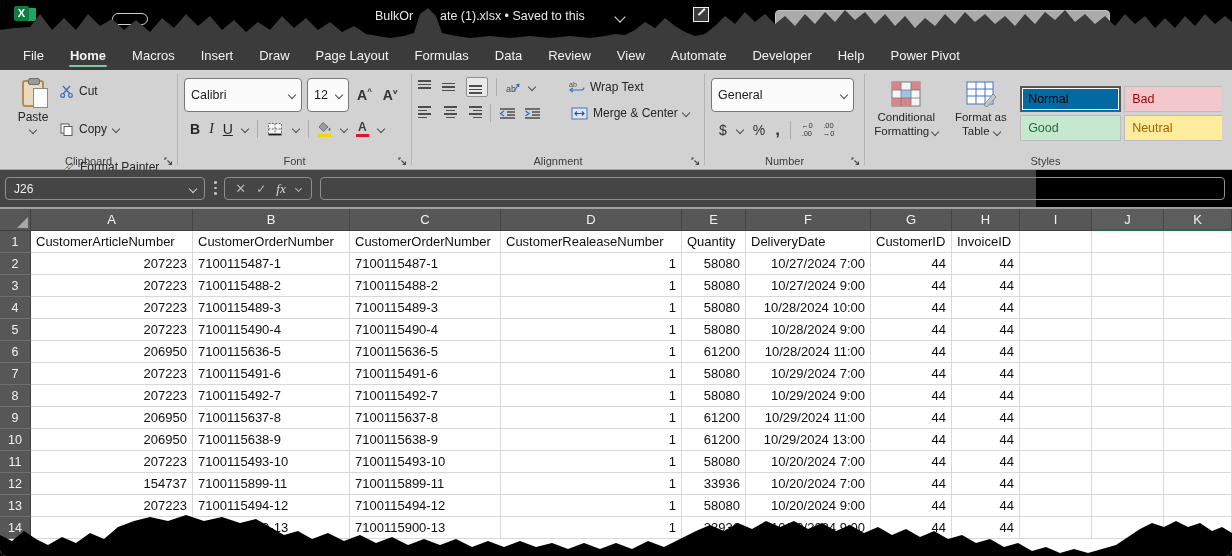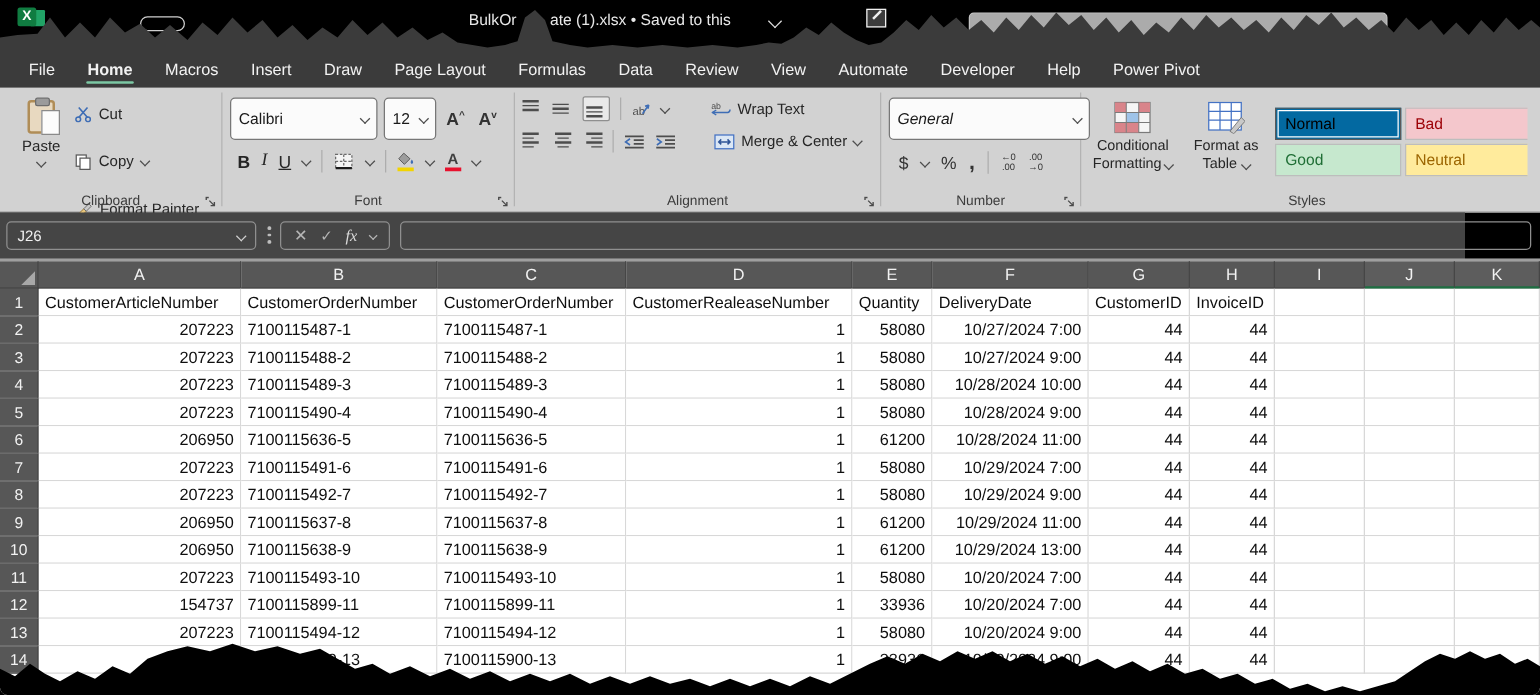--- a/index.html
+++ b/index.html
@@ -78,35 +78,35 @@
   .ico-bars { width:16px; height:14px; display:flex; flex-direction:column; gap:2px; }
   .ico-bars i { display:block; height:1.6px; background:#4d4d4d; width:13px; }
   .vt { justify-content:flex-start; } .vm { justify-content:center; } .vb { justify-content:flex-end; }
   .hl { align-items:flex-start; } .hc { align-items:center; } .hr { align-items:flex-end; }
   .hl i:nth-child(even), .hc i:nth-child(even), .hr i:nth-child(even) { width:9px; }
   .boxed { border:1px solid #8f8f8f; background:#e9e9e9; border-radius:2px; padding:2px; }
   .wrap-item, .merge-item { display:flex; align-items:center; gap:5px; font-size:12px; }
 
   
   .g-number { width:159px; display:flex; flex-direction:column; gap:8px; padding-top:8px; }
-  .number-combo { width:161px;font-style:italic; }
+  .number-combo { width:143px; }
   .num-row { display:flex; align-items:center; gap:10px; padding-left:8px; font-size:14px; color:#333; }
   .dec-ico { font-size:7.5px; line-height:1.1; color:#333; text-align:center; }
   .comma-ico { font-size:17px; font-weight:bold; }
 
   
   .g-styles { width:361px; display:flex; gap:4px; }
   .big-btn { width:72px; display:flex; flex-direction:column; align-items:center; gap:3px; padding-top:5px; text-align:center; }
   .big-btn .btn-label { font-size:11.5px; line-height:1.25; display:flex; flex-direction:column; align-items:center; }
   .gallery { margin-top:10px; display:grid; grid-template-columns:101px 101px; grid-auto-rows:26px; gap:3px; overflow:hidden; width:206px; }
   .style-cell { display:flex; align-items:center; padding:0 7px; font-size:12.5px; border:1px solid #bdbdbd; }
   .style-cell.selected { border:1.5px solid #5a5a5a; outline:1px solid #fff; outline-offset:-3px; }
 
   
-  .formulabar { position:absolute; left:0; top:170px; width:1172px; height:37px; background:#454545;
+  .formulabar { position:absolute; left:0; top:170px; width:1036px; height:37px; background:#454545;
                 display:flex; align-items:center; }
   .namebox { position:absolute; left:5px; top:7px; width:200px; height:23px; border:1px solid #8f8f8f; border-radius:4px;
              color:#f0f0f0; font-size:12px; display:flex; align-items:center; padding:0 8px; }
   .namebox .chev { border-color:#cfcfcf; margin-left:auto; }
   .fb-dots { position:absolute; left:214px; top:11px; display:flex; flex-direction:column; gap:3px; }
   .fb-dots i { width:2.5px; height:2.5px; border-radius:50%; background:#bdbdbd; }
   .fxbox { position:absolute; left:224px; top:7px; width:88px; height:23px; border:1px solid #8f8f8f; border-radius:4px;
            display:flex; align-items:center; justify-content:space-evenly; color:#b5b5b5; font-size:12px; }
   .fx-x { font-size:13px; }
   .fx-check { font-size:12px; }

